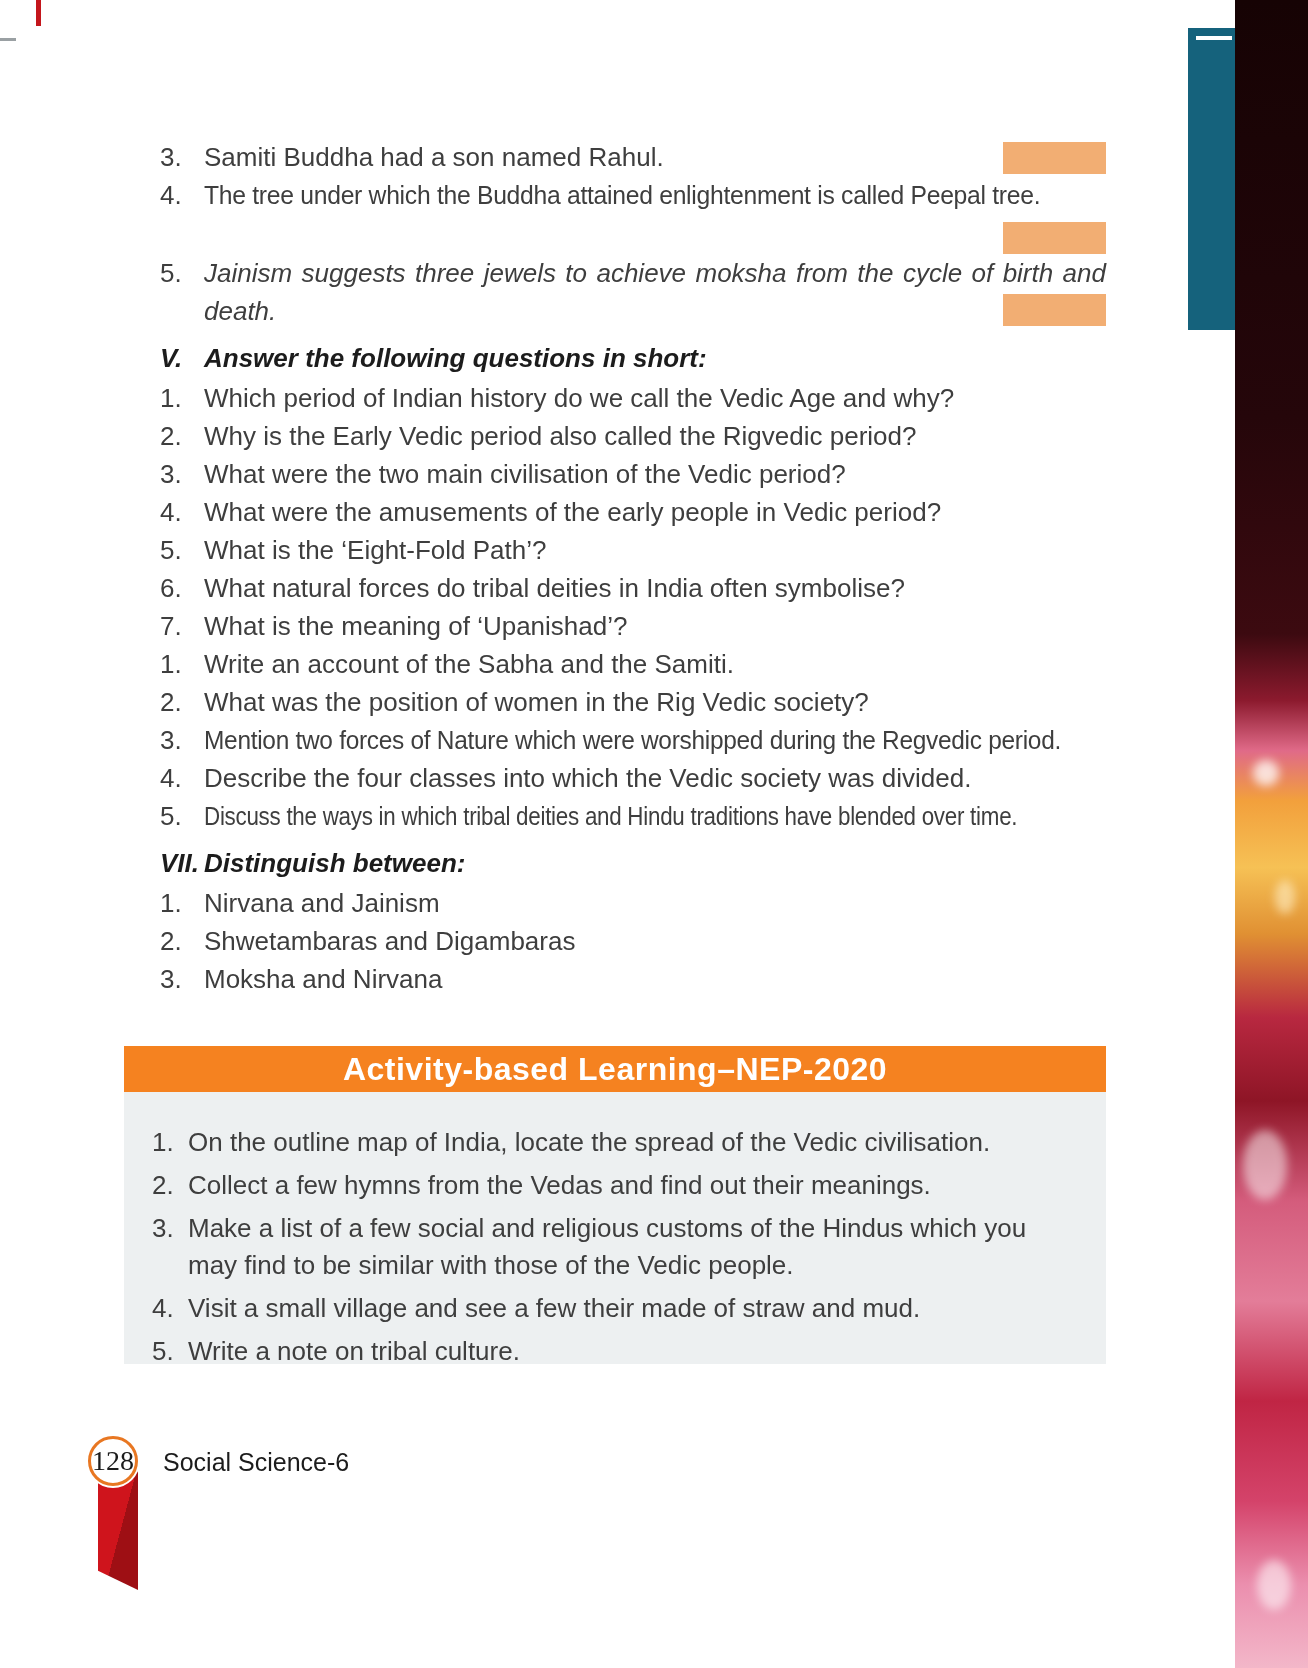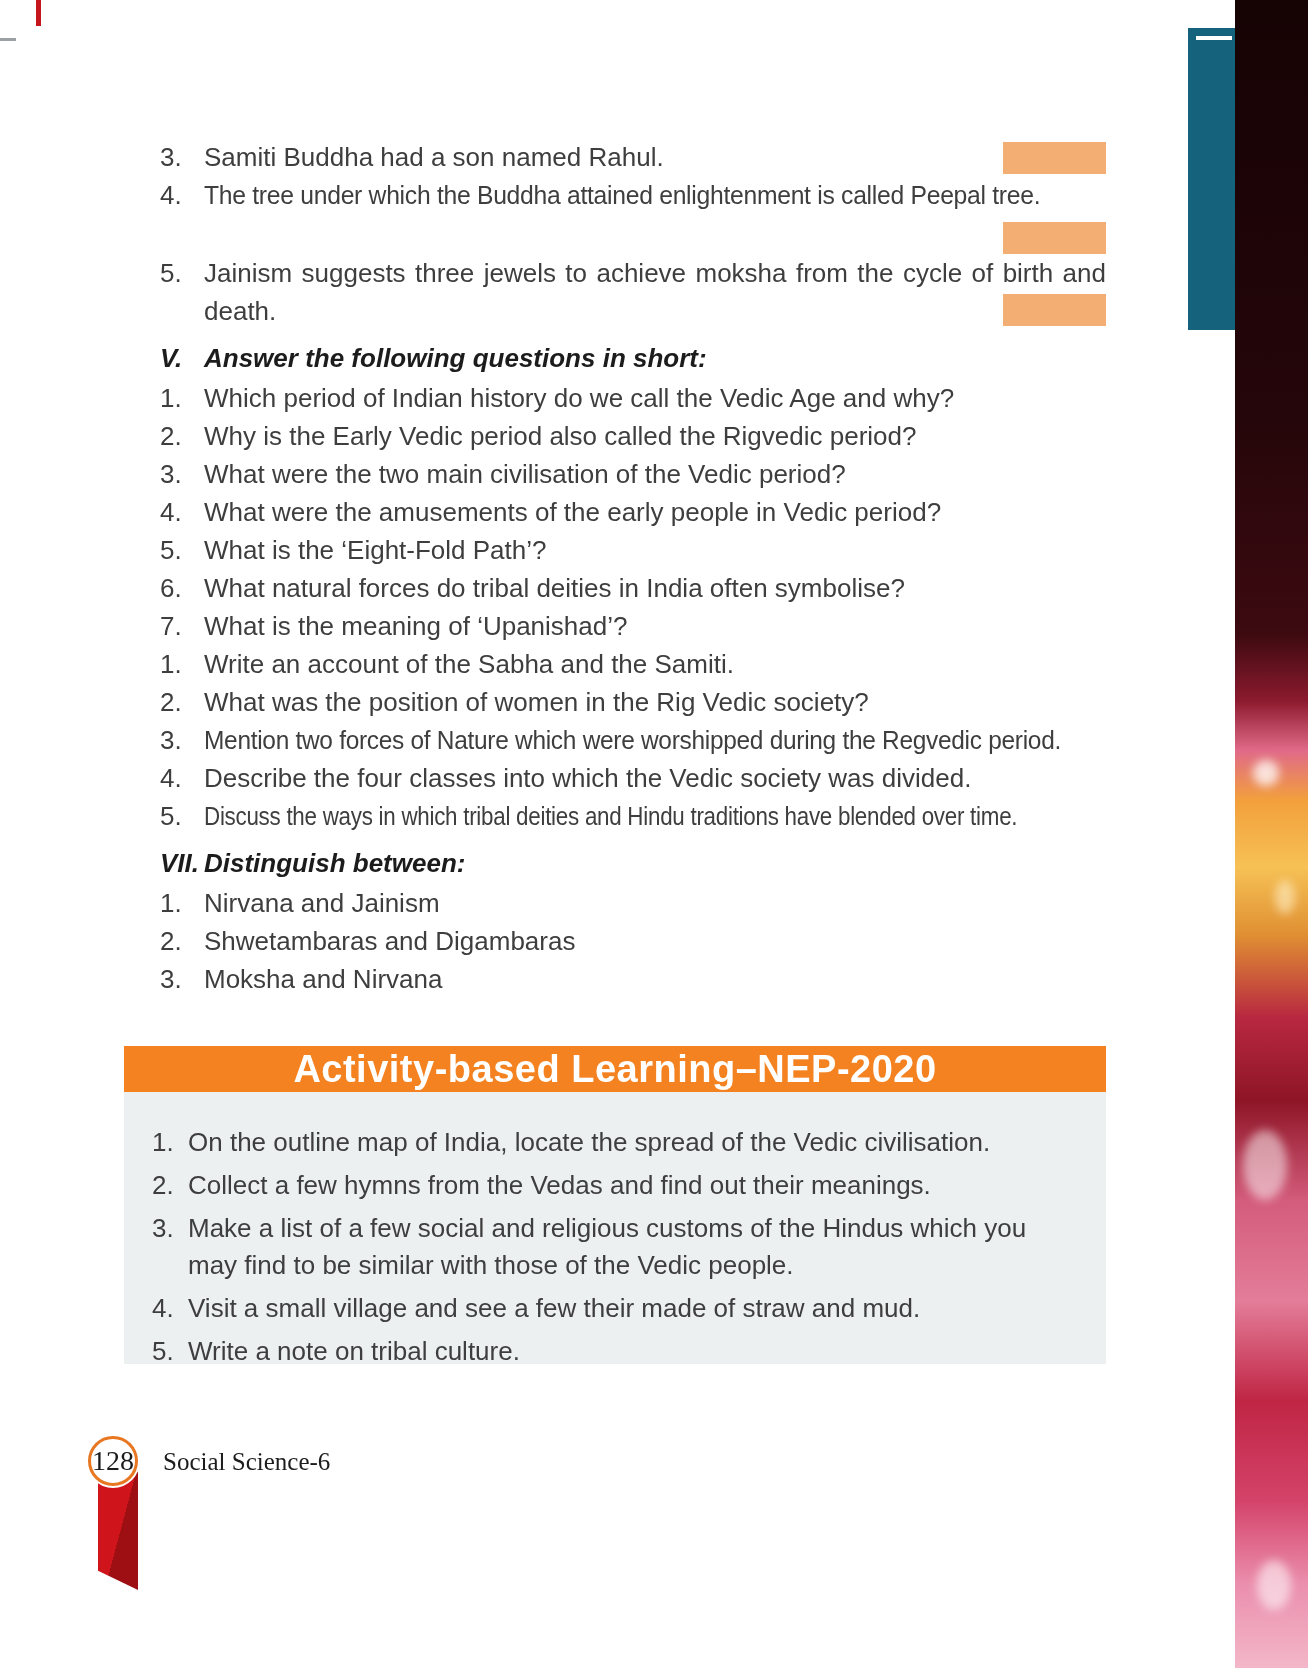--- a/index.html
+++ b/index.html
@@ -33,27 +33,27 @@
   .hl-box.h2 { left:1003px; top:222px; }
   .hl-box.h3 { left:1003px; top:294px; }
 
   
   .content { position:absolute; left:160px; top:138px; width:946px; }
   .row { display:flex; align-items:flex-start; font-size:26px; line-height:38px; }
   .row .num { min-width:44px; white-space:nowrap; }
   .row .txt { flex:1; }
   .row.heading { font-weight:bold; font-style:italic; color:#1c1c1c; margin-top:9px; margin-bottom:2px; }
   .row.gap-after { margin-bottom:40px; }
-  .justify { text-align:justify; }
+  .justify { text-align:justify;font-style:italic; }
   .squeeze { white-space:nowrap; display:inline-block; transform:scaleX(var(--sx,.95)); transform-origin:left center; letter-spacing:-0.3px; }
 
   
   .activity-banner {
     position:absolute; left:124px; top:1046px; width:982px; height:46px;
-    background:#f58220; color:#ffffff; font-weight:bold; font-size:38px;
+    background:#f58220; color:#ffffff; font-weight:bold; font-size:32px;
     display:flex; align-items:center; justify-content:center; letter-spacing:.5px;
   }
   .activity-box {
     position:absolute; left:124px; top:1092px; width:982px; height:272px;
     background:#edf0f1; padding:32px 44px 0 28px; color:#3e3e3e;
   }
   .activity-box .row { font-size:26px; line-height:37px; margin-bottom:6px; }
   .activity-box .row .num { min-width:36px; }
 
   
@@ -64,21 +64,21 @@
   }
   .page-badge {
     position:absolute; left:88px; top:1436px; width:50px; height:50px;
     background:#ffffff; border:3px solid #e87722; border-radius:50%;
     display:flex; align-items:center; justify-content:center;
     font-family:"Liberation Serif", serif; font-size:28px; color:#1c1c1c;
     box-shadow:0 0 0 2px #ffffff;
   }
   .book-title {
     position:absolute; left:163px; top:1448px;
-    font-family:Liberation Serif, serif; font-size:25px; color:#1c1c1c;
+    font-family:Liberation Sans, sans-serif; font-size:25px; color:#1c1c1c;
   }
 </style>
 </head>
 <body>
 
 <div class="red-tick"></div>
 <div class="gray-tick"></div>
 <div class="teal-bar"></div>
 <div class="teal-tick"></div>
 <div class="photo-strip">

